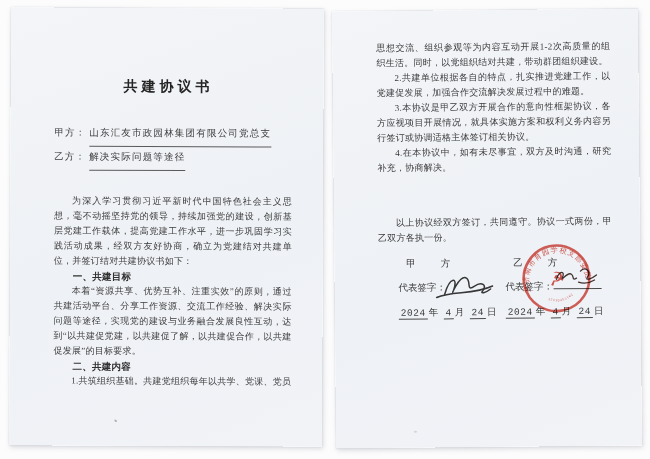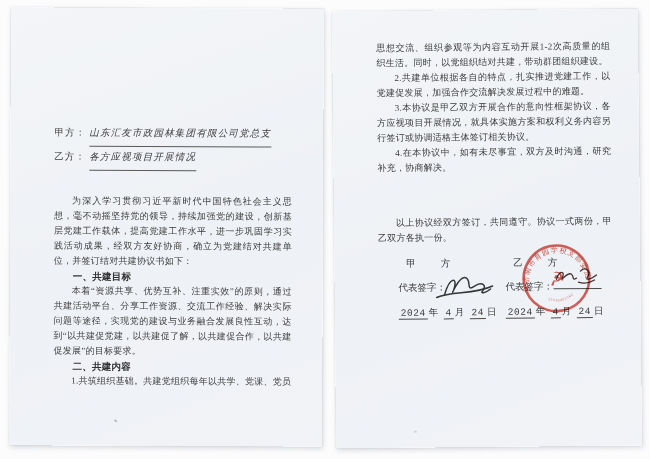--- a/index.html
+++ b/index.html
@@ -19,21 +19,21 @@
   .page1 { left:10px; top:8px; width:313px; height:438px; transform:rotate(.25deg); }
   .page2 { left:334px; top:10px; width:306px; height:437px; transform:rotate(-.55deg); }
 
   .title {
     position:absolute; top:70px; left:44px; width:228px;
     text-align:center; font-size:14px; font-weight:bold;
     letter-spacing:4px; color:#242424;
   }
   .parties { position:absolute; top:118px; left:44px; right:31px; font-size:9.5px; }
   .party  { margin-bottom:8.5px; line-height:15px; letter-spacing:1px; }
-  .pvalue { border-bottom:1px solid #5a5a5a; padding-bottom:8px; letter-spacing:1.2px;font-style:italic; }
+  .pvalue { border-bottom:1px solid #5a5a5a; padding-bottom:8px; letter-spacing:1.2px; }
 
   .body1 { position:absolute; top:186px; left:44px; right:31px; }
   .body2 { position:absolute; top:30px;  left:44px; right:28px; }
   .para {
     font-size:9px; line-height:15px; letter-spacing:.25px;
     text-align:justify; word-break:break-all; color:#3b3b3b;
   }
   .indent  { text-indent:2em; }
   .heading { font-family:"Liberation Sans", sans-serif; font-weight:bold; font-size:9.5px; color:#303030; text-indent:2em; }
   .closing { margin-top:40px; }
@@ -63,29 +63,30 @@
   .speck { position:absolute; width:3px; height:2px; background:rgba(95,95,100,.45); border-radius:50%; }
   .sp1 { left:105px; top:412px; transform:rotate(40deg); }
   .sp2 { left:78px;  top:420px; opacity:.45; }
 </style>
 </head>
 <body>
 
 <div>
 
   <section class="page page1">
+    <h1 class="title">共建协议书</h1>
 
     <div class="parties">
       <p class="party">
         <span>甲方：</span>
         <span class="pvalue">山东汇友市政园林集团有限公司党总支</span>
       </p>
       <p class="party">
         <span>乙方：</span>
-        <span class="pvalue">各方应视项目开展情况</span>
+        <span class="pvalue">解决实际问题等途径</span>
       </p>
     </div>
 
     <div class="body1">
       <p class="para indent">为深入学习贯彻习近平新时代中国特色社会主义思想，毫不动摇坚持党的领导，持续加强党的建设，创新基层党建工作载体，提高党建工作水平，进一步巩固学习实践活动成果，经双方友好协商，确立为党建结对共建单位，并签订结对共建协议书如下：</p>
       <p class="para heading">一、共建目标</p>
       <p class="para indent">本着“资源共享、优势互补、注重实效”的原则，通过共建活动平台、分享工作资源、交流工作经验、解决实际问题等途径，实现党的建设与业务融合发展良性互动，达到“以共建促党建，以共建促了解，以共建促合作，以共建促发展”的目标要求。</p>
       <p class="para heading">二、共建内容</p>
       <p class="para indent">1.共筑组织基础。共建党组织每年以共学、党课、党员</p>
     </div>

